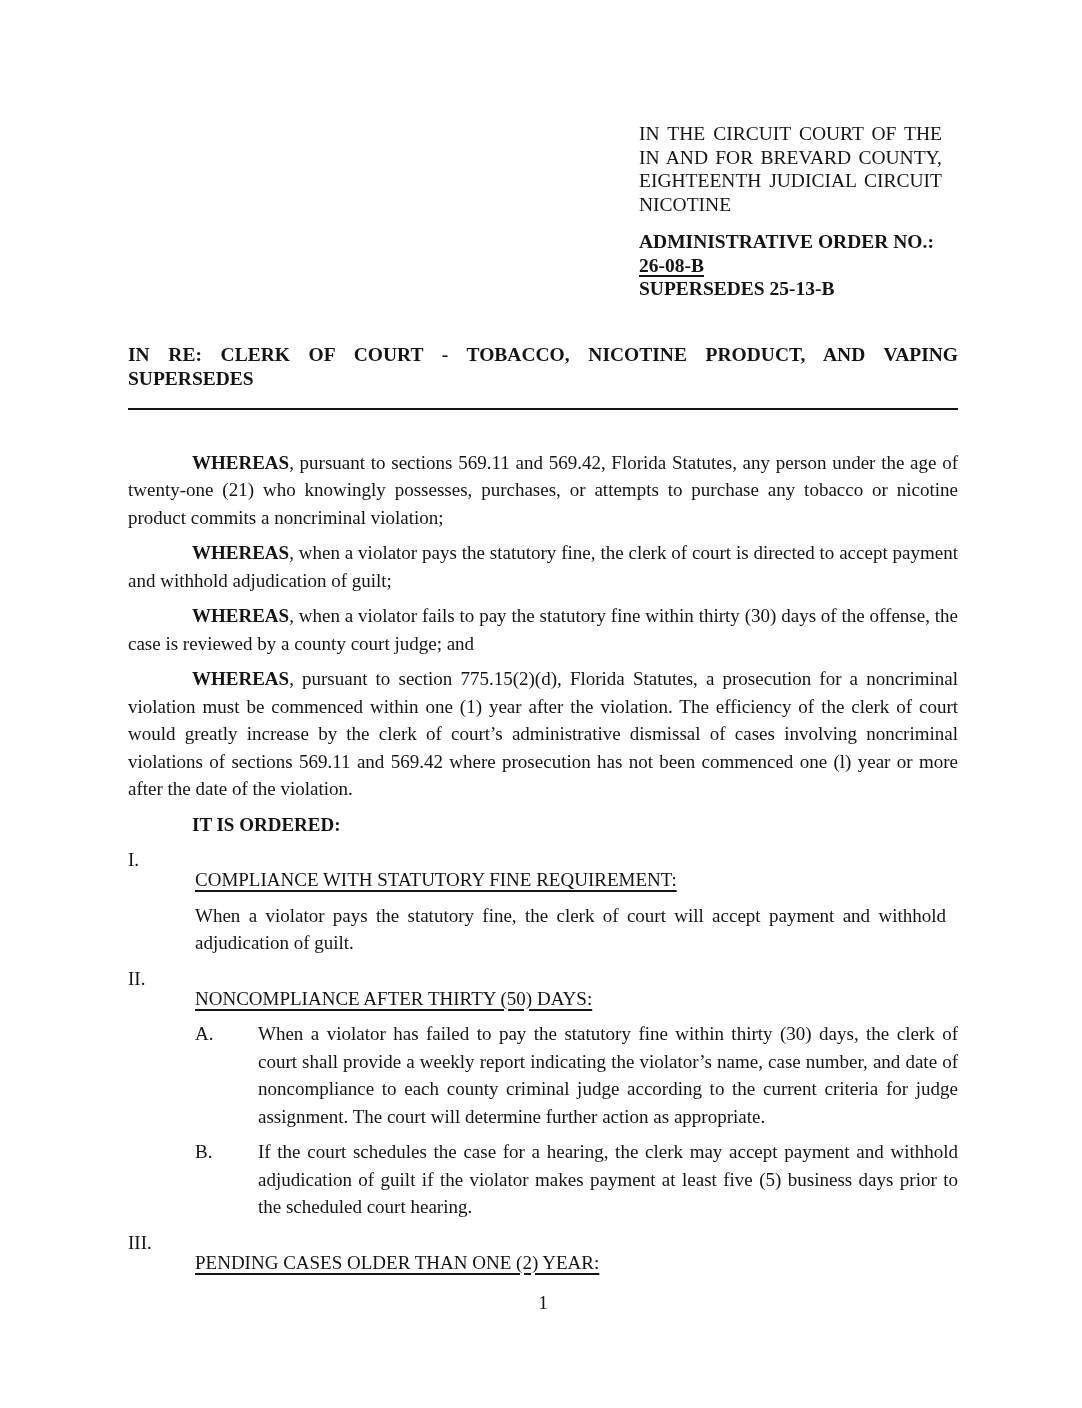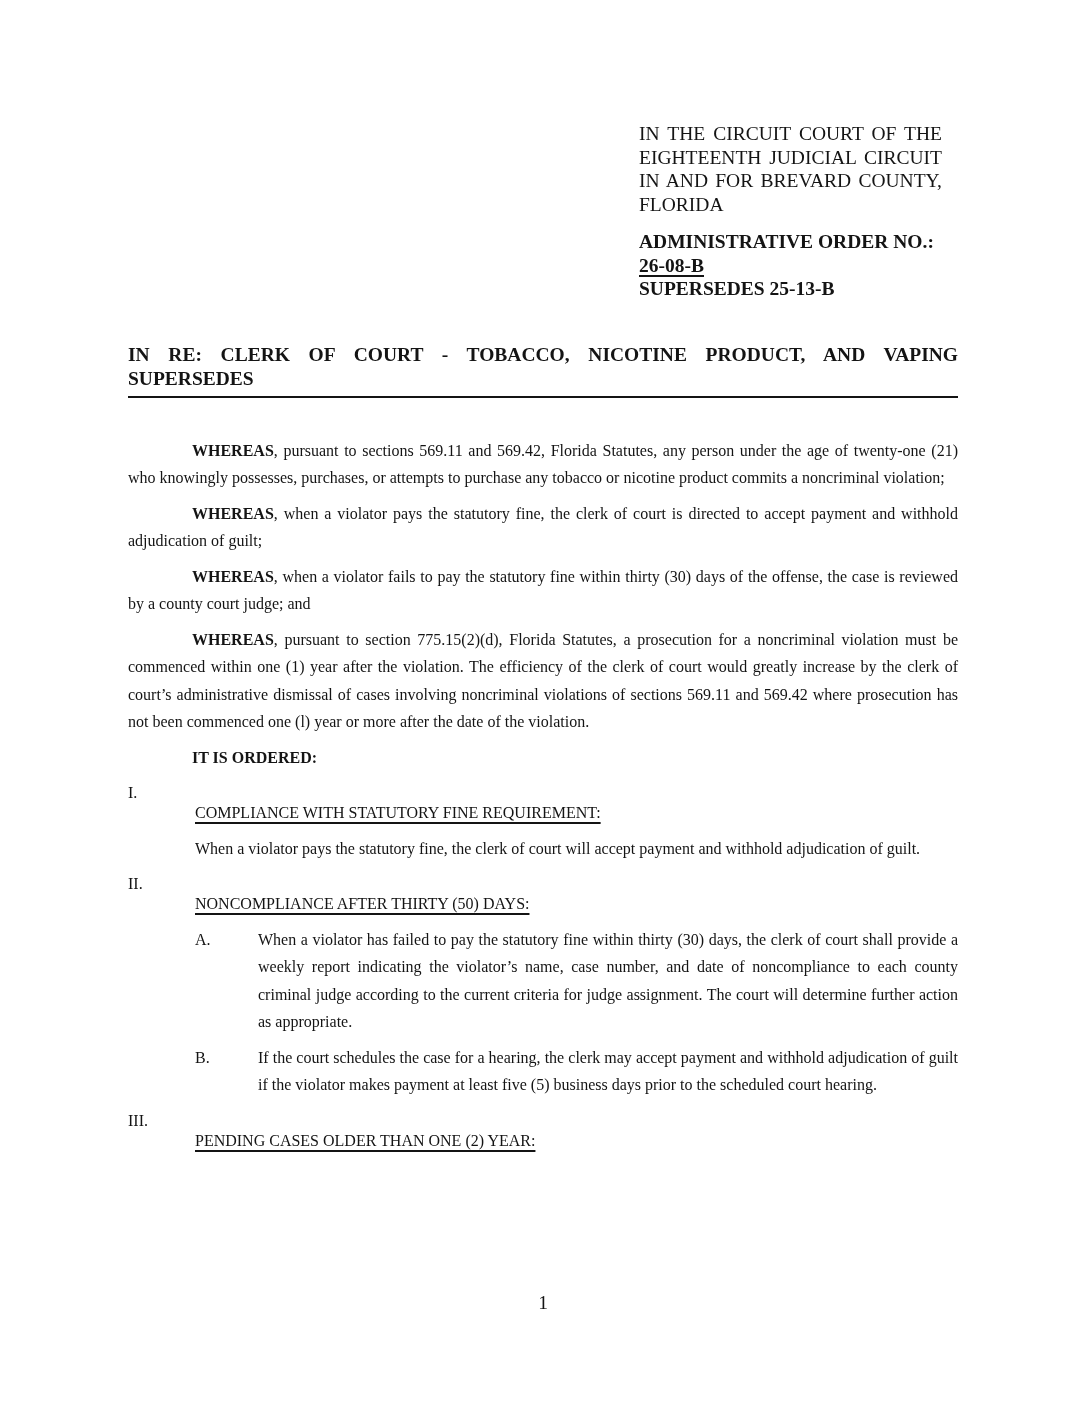--- a/index.html
+++ b/index.html
@@ -31,26 +31,26 @@
     margin-left: 511px; width: 320px;
     font-size: 19.5px; line-height: 23.5px;
     font-weight: bold; margin-top: 14px;
   }
 
   
   .title {
     margin-top: 42px;
     font-weight: bold; font-size: 19.5px; line-height: 24.5px;
     border-bottom: 2.5px solid #141414;
-    padding-bottom: 4px;
+    padding-bottom: 16px;
     width: 830px;
   }
 
   
-  .doc-body { margin-top: 39px; font-size: 16px; line-height: 27.5px; width: 830px; }
+  .doc-body { margin-top: 39px; font-size: 19px; line-height: 27.5px; width: 830px; }
   .para {
     margin: 0 0 8px 0;
     text-align: justify;
     text-indent: 64px;
   }
   .ordered { text-indent: 64px; margin: 0 0 8px 0; }
 
   .sec { display: flex; margin: 0 0 8px 0; }
   .sec-num { width: 67px; flex: none; }
   .sec-head {
@@ -75,23 +75,23 @@
     font-size: 19.5px;
   }
 </style>
 </head>
 <body>
 
 <div class="page">
 
   <div class="court-block">
     <div class="jline">IN THE CIRCUIT COURT OF THE</div>
+    <div class="jline">IN AND FOR BREVARD COUNTY,</div>
     <div class="jline">EIGHTEENTH JUDICIAL CIRCUIT</div>
-    <div class="jline">IN AND FOR BREVARD COUNTY,</div>
-    <div>FLORIDA</div>
+    <div>NICOTINE</div>
   </div>
 
   <div class="admin-block">
     <div>ADMINISTRATIVE ORDER NO.:</div>
     <div class="u">26-08-B</div>
     <div>SUPERSEDES 25-13-B</div>
   </div>
 
   <div class="title">
     <div class="jline">IN RE: CLERK OF COURT - TOBACCO, NICOTINE PRODUCT, AND VAPING</div>

